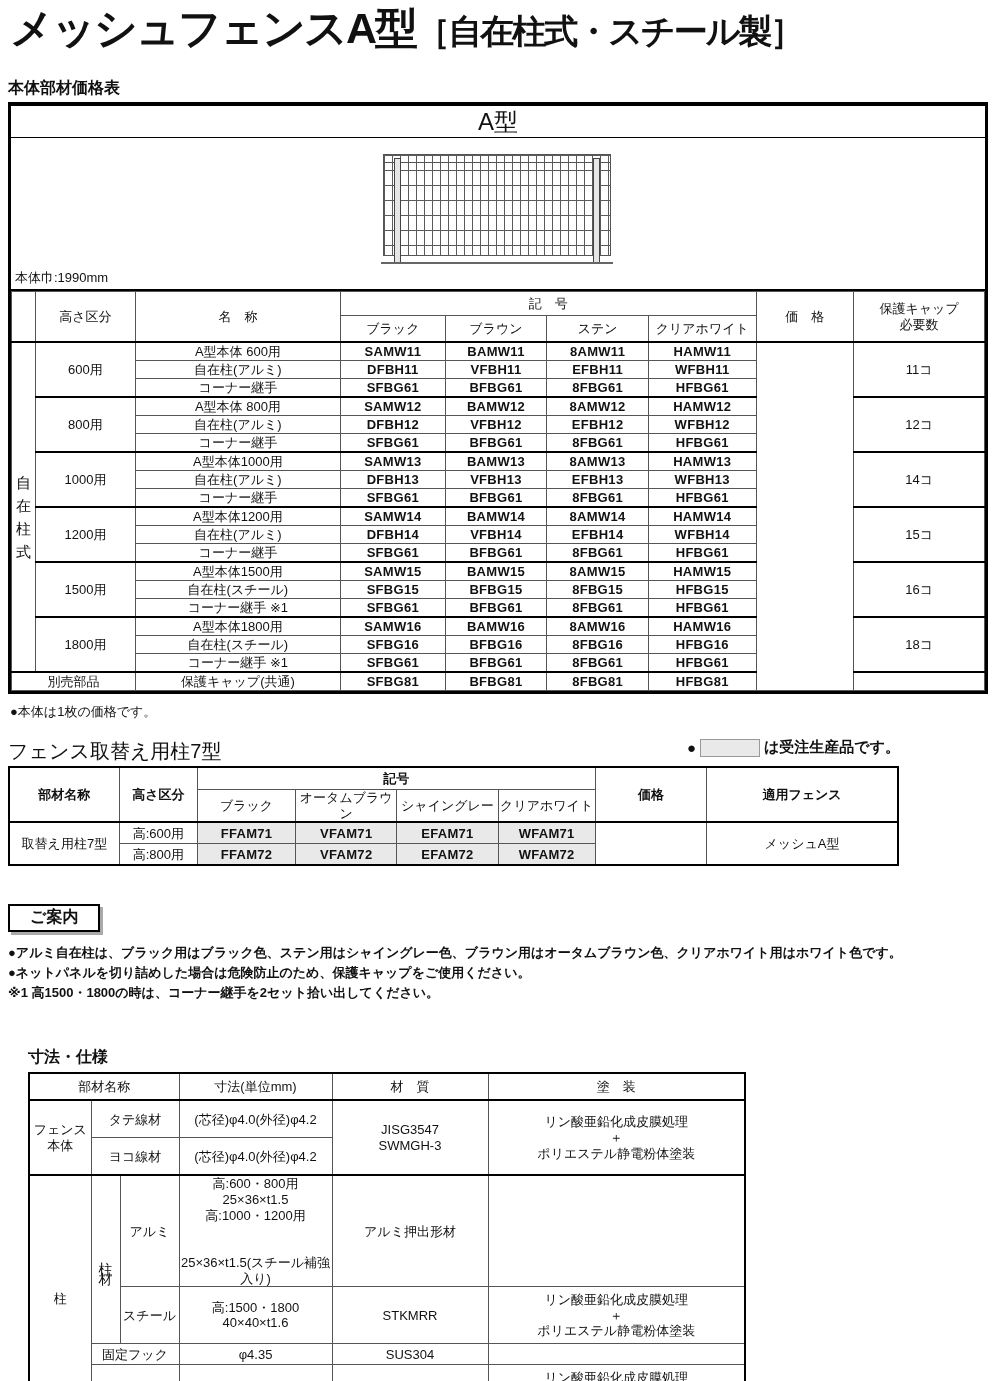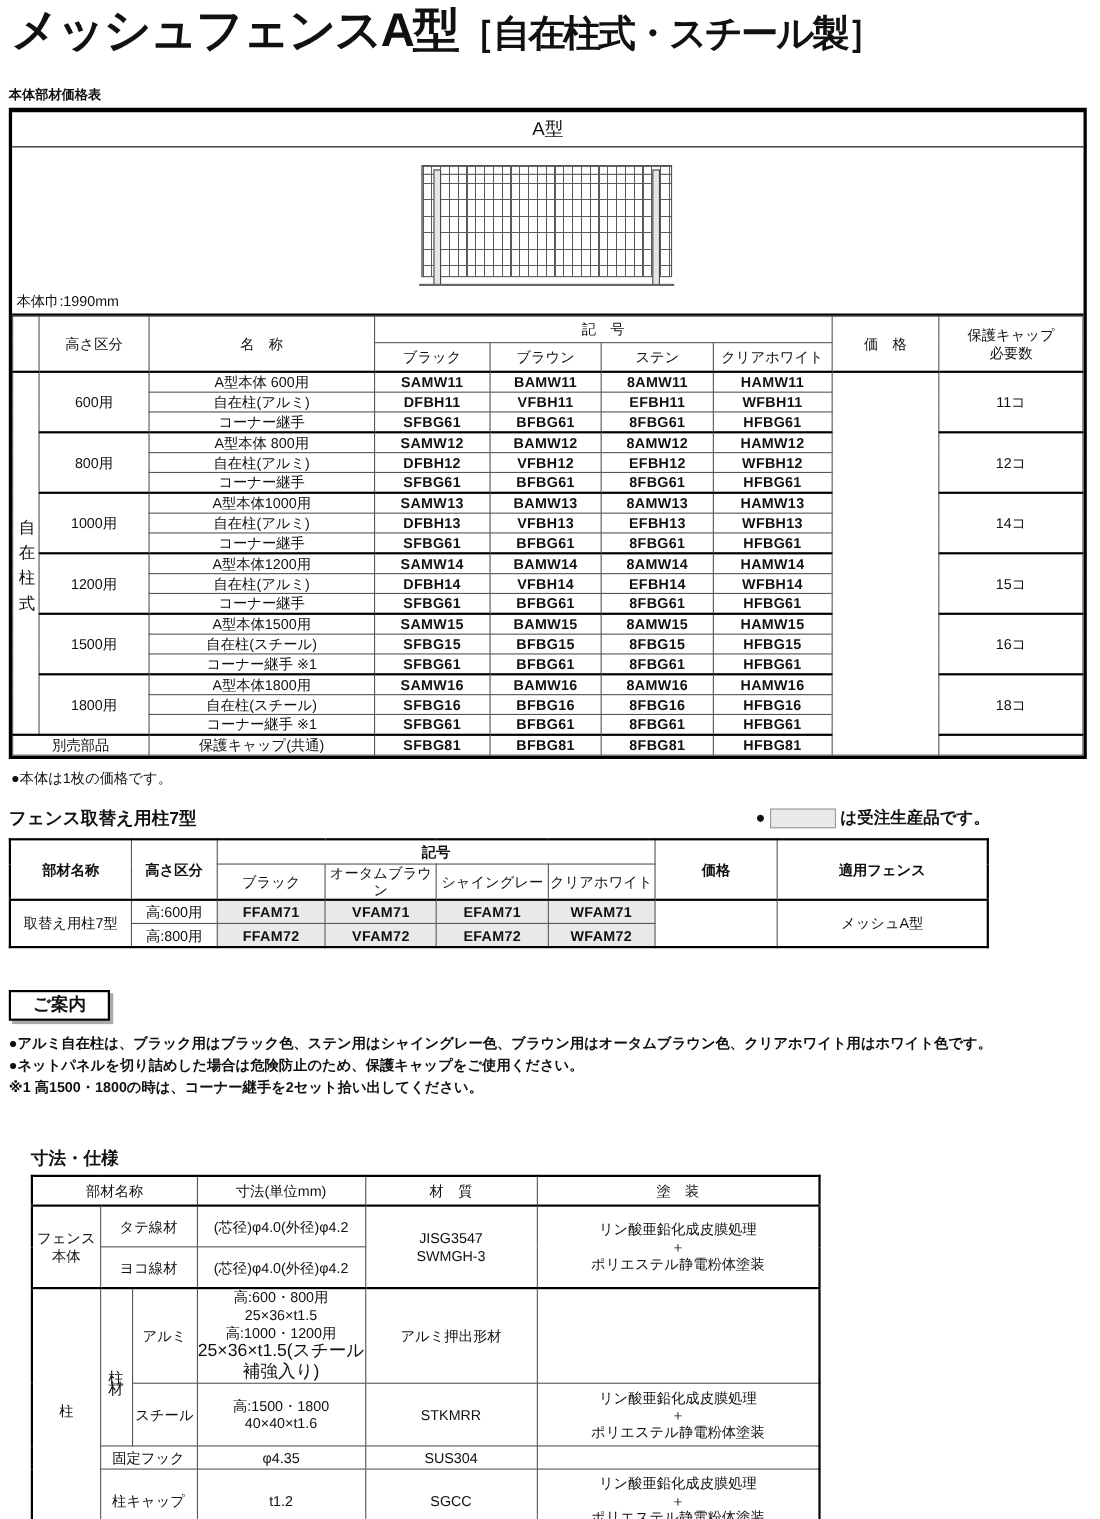--- a/index.html
+++ b/index.html
@@ -4,26 +4,26 @@
 <style>
   html,body { margin:0; padding:0; background:#fff; }
   body { width:1000px; height:1381px; position:relative; overflow:hidden;
          color:#111; font-family:"Liberation Sans","DejaVu Sans",sans-serif; }
   .page { position:relative; width:1000px; height:1381px; }
 
   
   .main-title { padding:6px 0 0 10px; font-size:43px; font-weight:900;
                 letter-spacing:-2px; line-height:1.05; white-space:nowrap; }
   .main-title .sub { font-size:34px; letter-spacing:-2px; }
-  .h-sec { font-size:12px; font-weight:bold; margin:27px 0 3px 8px; }
+  .h-sec { font-size:16px; font-weight:bold; margin:27px 0 3px 8px; }
 
   
   .tbl1wrap { margin-left:8px; width:974px; border:3px solid #000; border-top-width:4px; }
   .a-head { height:31px; border-bottom:1px solid #000; display:flex;
-            align-items:center; justify-content:center; font-size:17px; }
+            align-items:center; justify-content:center; font-size:24px; }
   .img-area { height:151px; border-bottom:2px solid #000; position:relative; }
   .width-note { position:absolute; left:4px; bottom:2px; font-size:13px; }
 
   .fence { position:absolute; left:370px; top:12px; width:232px; height:120px; }
   .mesh { position:absolute; left:2px; right:2px; top:4px; bottom:14px;
           border:1px solid #555;
           background:
             repeating-linear-gradient(to right, #5a5a5a 0 1px, transparent 1px 8px),
             repeating-linear-gradient(to bottom, #5a5a5a 0 1px, transparent 1px 15px); }
   .topwire { position:absolute; left:2px; right:2px; top:12px; height:1px; background:#555; }
@@ -44,21 +44,21 @@
   .t1 tbody td { height:17px; }
   .t1 tbody tr.grp td { border-top:2.5px solid #000; }
   .t1 td.vert, .t3 td.vert { writing-mode:vertical-rl; text-orientation:upright;
       font-size:15px; letter-spacing:23px; padding-top:4px; }
 
   
   .note1 { margin:9px 0 0 10px; font-size:13px; }
 
   
   .s2row { position:relative; margin-top:17px; height:22px; }
-  .s2row .h2t { position:absolute; left:8px; top:0; font-size:16px; font-weight:bold; }
+  .s2row .h2t { position:absolute; left:8px; top:0; font-size:20px; font-weight:normal; }
   .legend { position:absolute; right:100px; top:0; font-size:15px; font-weight:bold;
             display:flex; align-items:center; gap:4px; }
   .legend .swatch { display:inline-block; width:58px; height:16px; background:#e9e9e9;
                     border:1px solid #999; }
   .t2 { margin:6px 0 0 8px; width:891px; border:2px solid #000; }
   .t2 tr.h1 th { height:21px;font-weight:bold; }
   .t2 tr.h2 th { height:24px; }
   .t2 tbody td { height:20px; }
   .t2 tbody tr:first-child td { border-top:2px solid #000; }
   .t2 td.gray { background:#e9e9e9; }
@@ -74,21 +74,21 @@
   .h-spec { font-size:16px; font-weight:bold; margin:45px 0 4px 28px;font-family:Liberation Serif, serif; }
   .t3 { margin-left:28px; width:716px; border:2px solid #000; }
   .t3 thead th { height:25px; }
   .t3 tbody tr.sec td { border-top:2px solid #000; }
   .t3 tr.r-wire td { height:36px; }
   .t3 tr.r-alumi td { height:70px; }
   .t3 tr.r-steel td { height:56px; }
   .t3 tr.r-hook td { height:20px; }
   .t3 tr.r-cap td { height:56px; }
   .t3 td.vert { letter-spacing:10px; font-size:14px; padding-top:2px; }
-  .small { font-size:16px; }
+  .small { font-size:13px;margin-top:32px; }
 </style>
 </head>
 <body>
 
 <div class="page">
 
   
   <div class="main-title"><span>メッシュフェンスA型</span><span class="sub">［自在柱式・スチール製］</span></div>
 
   

